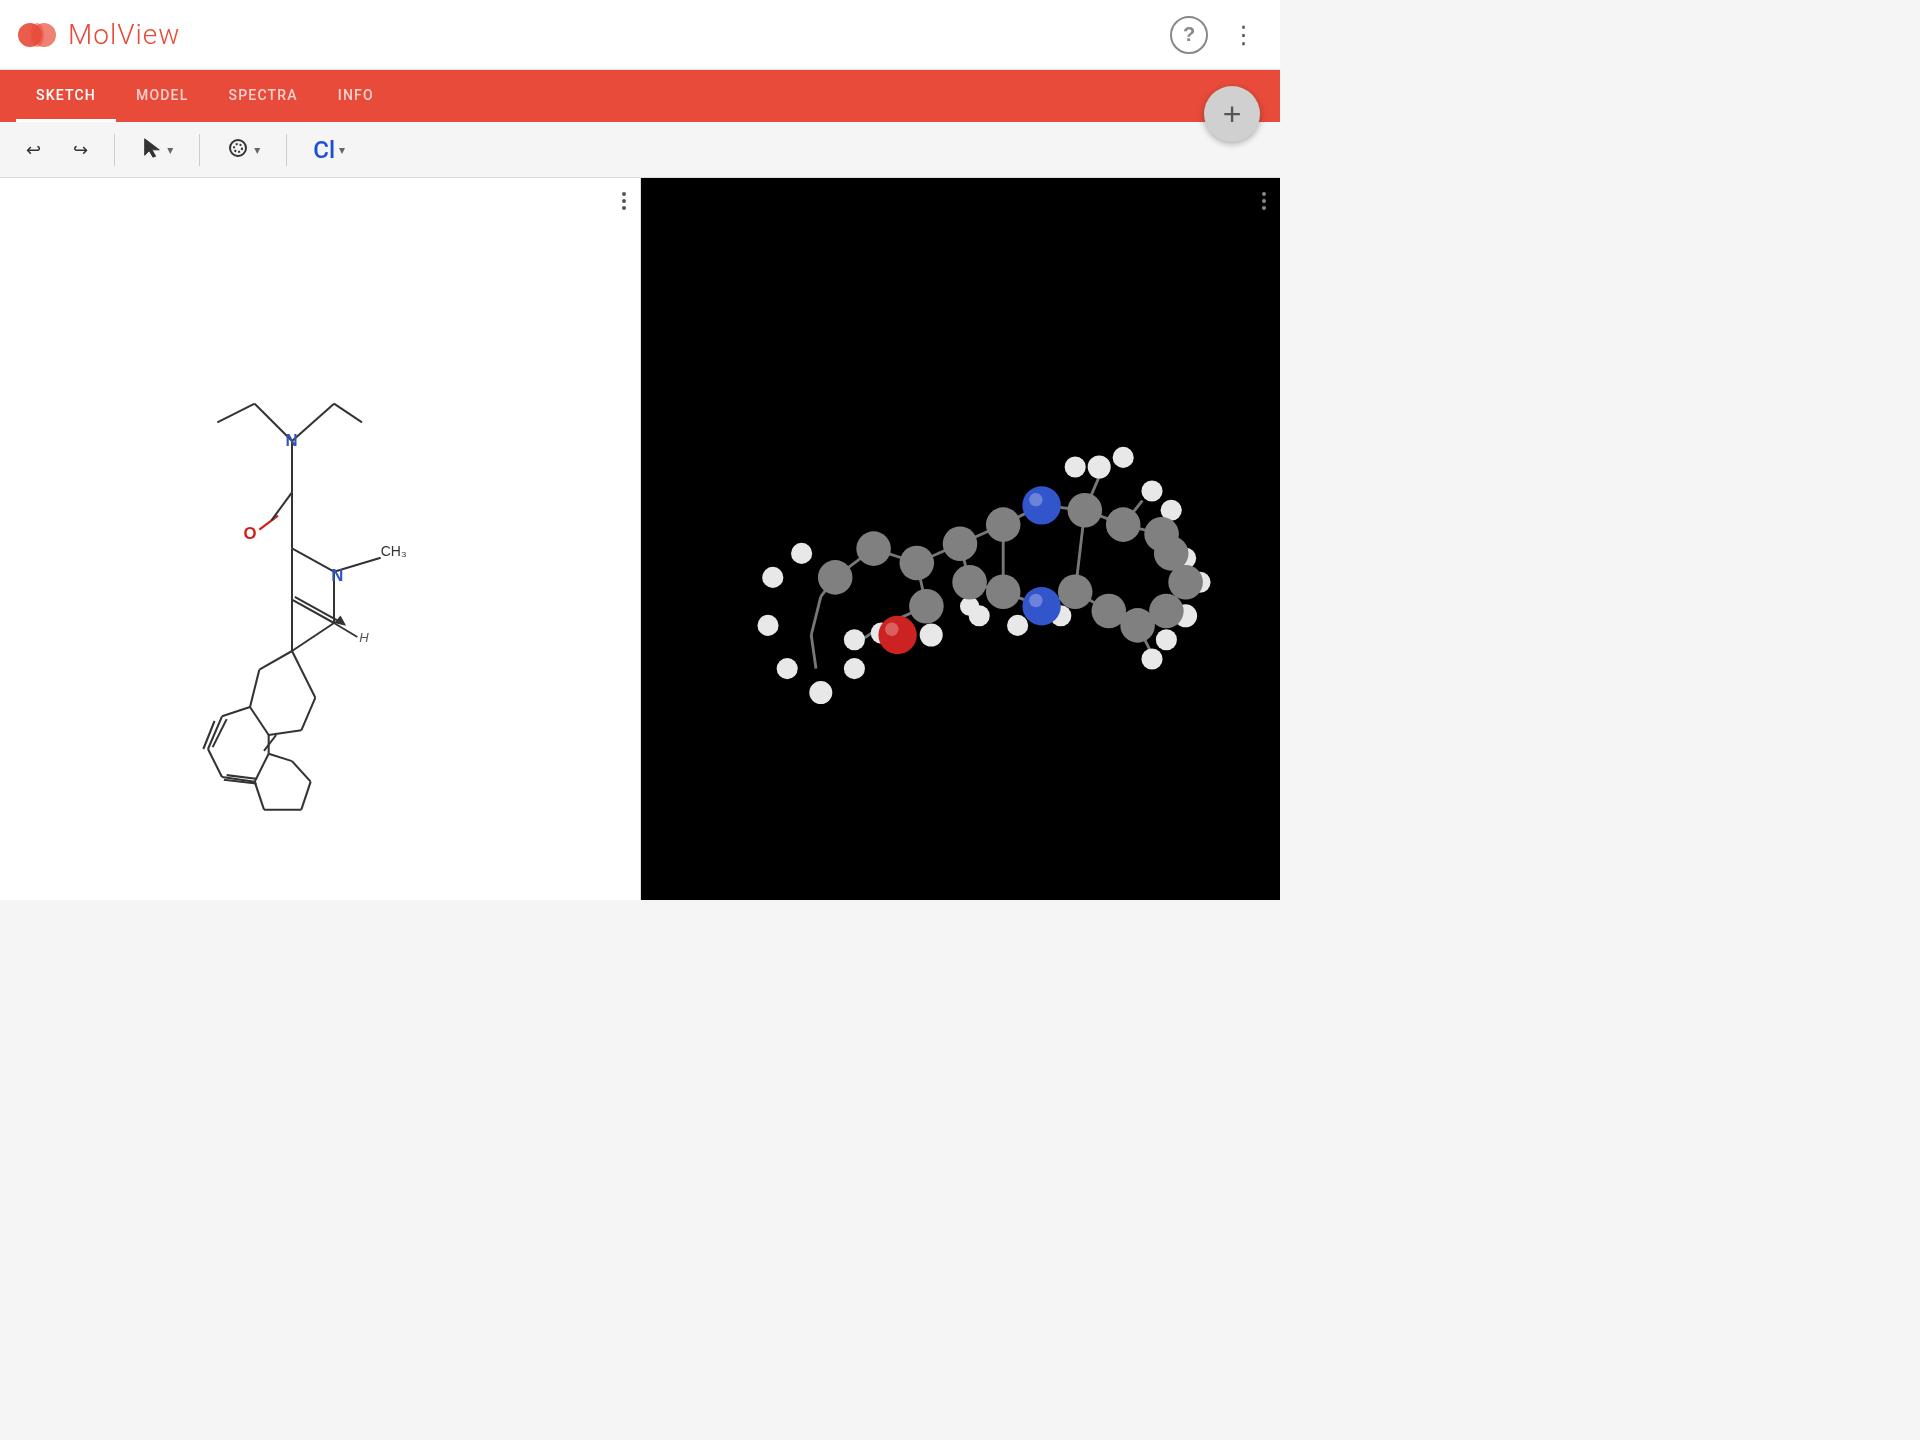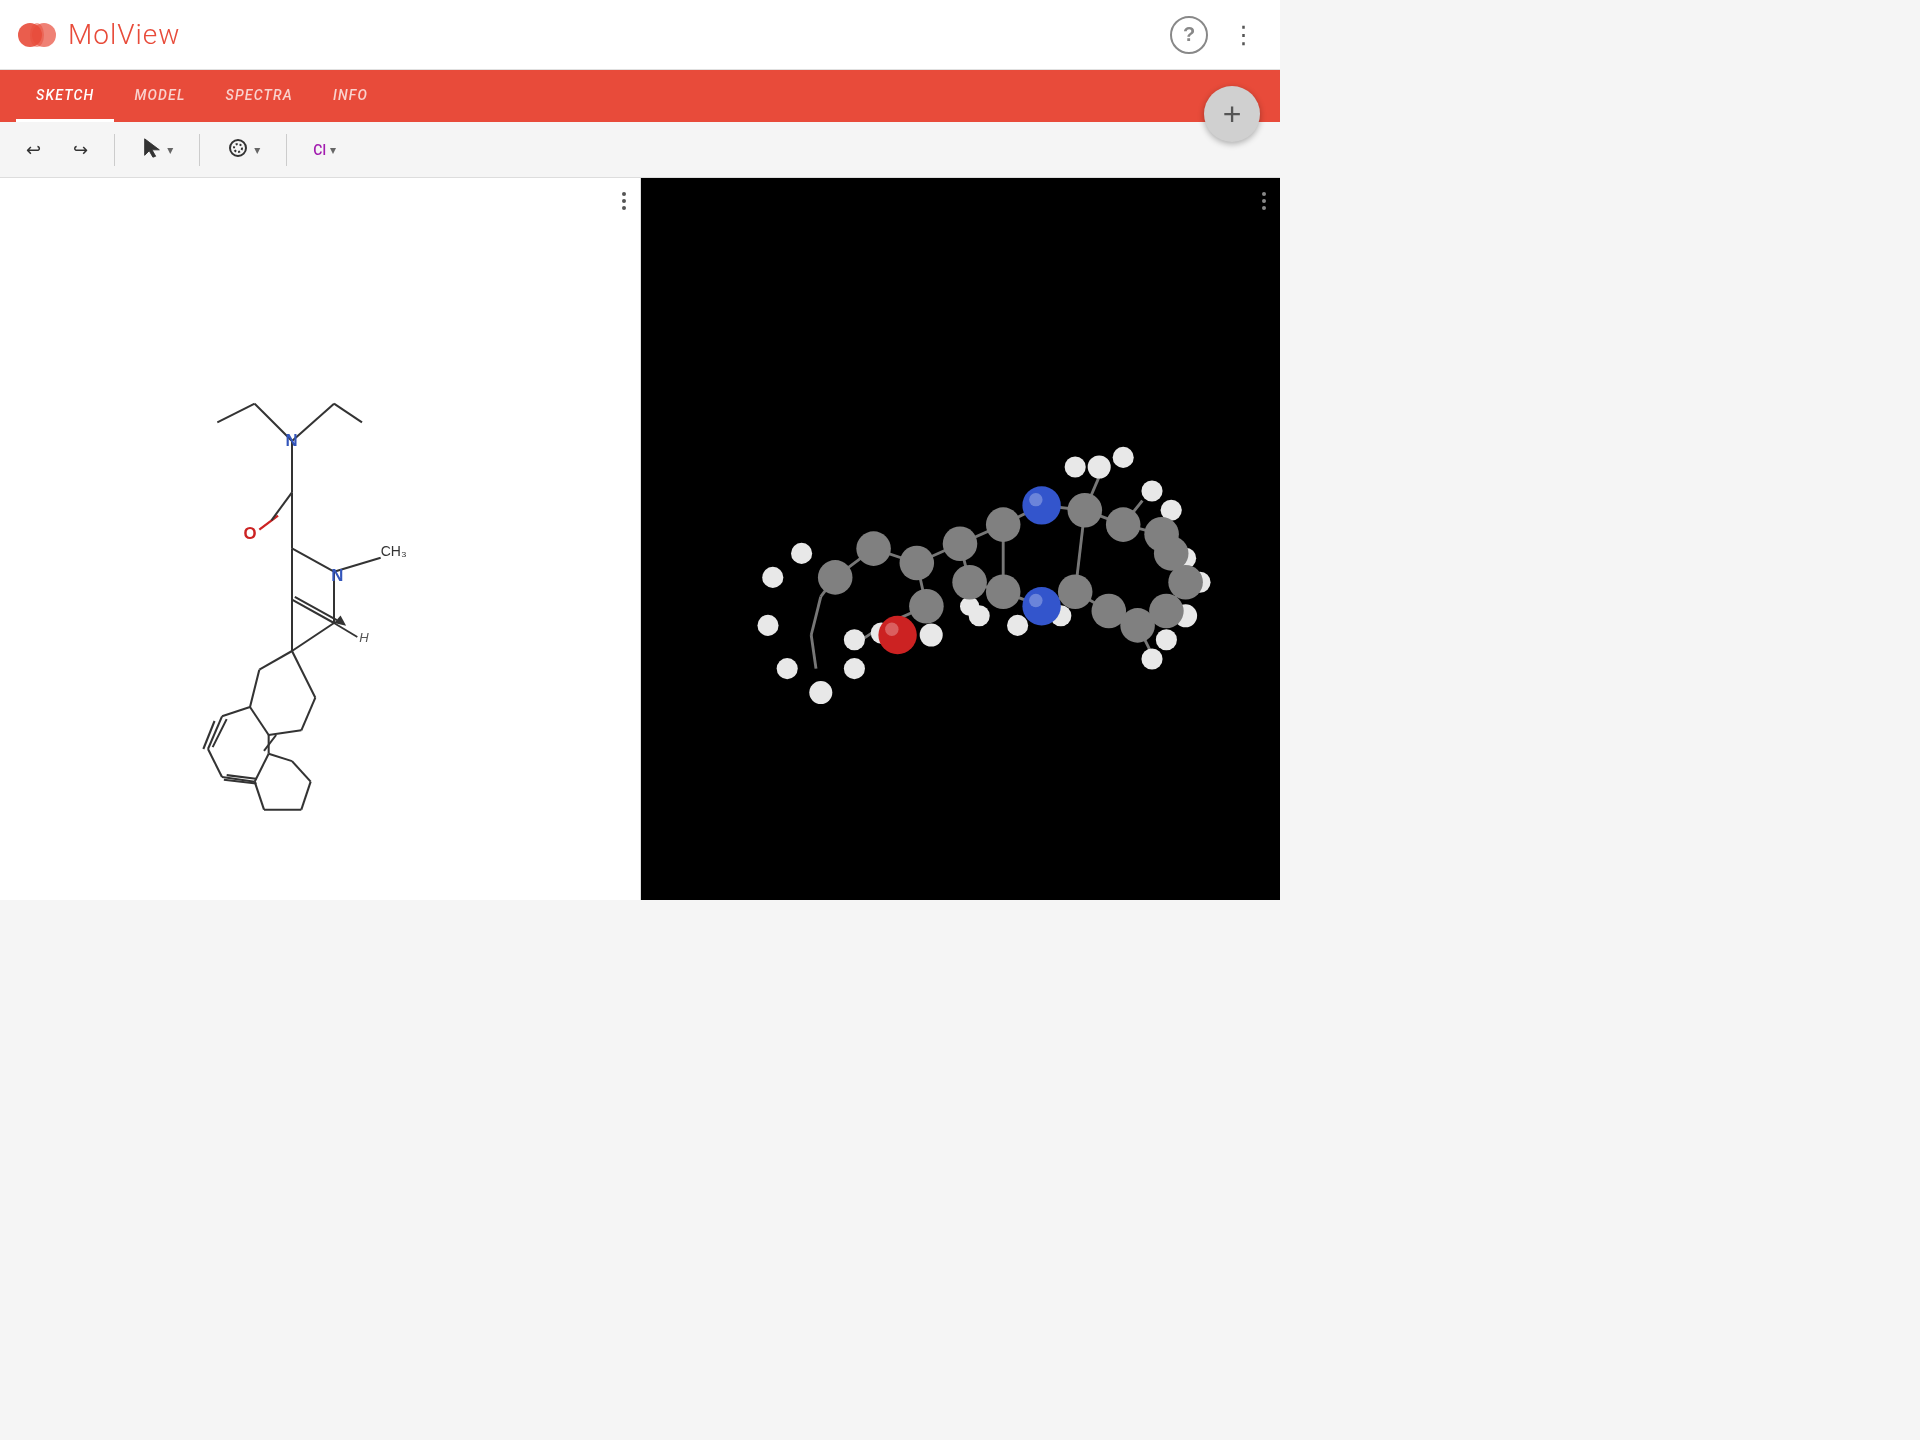--- a/index.html
+++ b/index.html
@@ -103,21 +103,20 @@
       font-size: 14px;
       font-weight: 500;
       letter-spacing: 1.2px;
       padding: 4px 20px;
       height: 100%;
       display: flex;
       align-items: center;
       cursor: pointer;
       text-transform: uppercase;
       border-bottom: 3px solid transparent;
-      font-style: italic;
     }
     .tab.active {
       color: #fff;
       border-bottom: 3px solid #fff;
     }
     .fab-btn {
       position: absolute;
       right: 20px;
       top: 16px;
       width: 56px;
@@ -305,21 +304,21 @@
         <circle cx="12" cy="12" r="8"></circle>
         <circle cx="12" cy="12" r="4" stroke-dasharray="2 2"></circle>
       </svg>
     </span>
     <span class="chevron">▾</span>
   </div>
 
   <div class="tool-separator"></div>
 
   <div class="tool-dropdown">
-    <span style="font-size:14px; font-weight:500; color:#a21caf;">Cl</span>
+    <span style="font-size:24px; font-weight:500; color:#1d4ed8;">Cl</span>
     <span class="chevron">▾</span>
   </div>
 </div>
 
 <div class="main-content">
 
   <div class="sketch-panel">
     <button class="panel-menu-btn">
       <div class="dots-icon dots-dark">
         <span></span>

